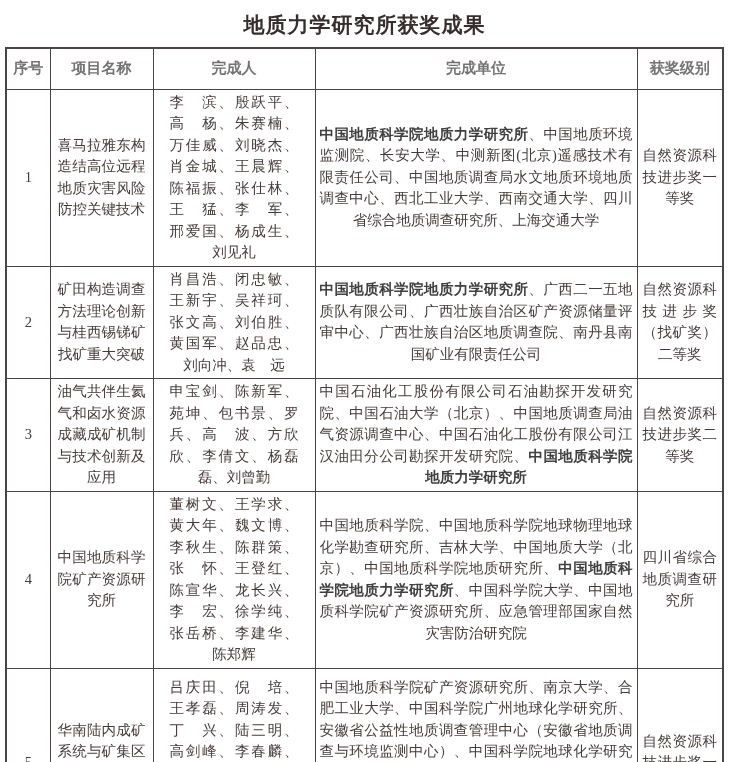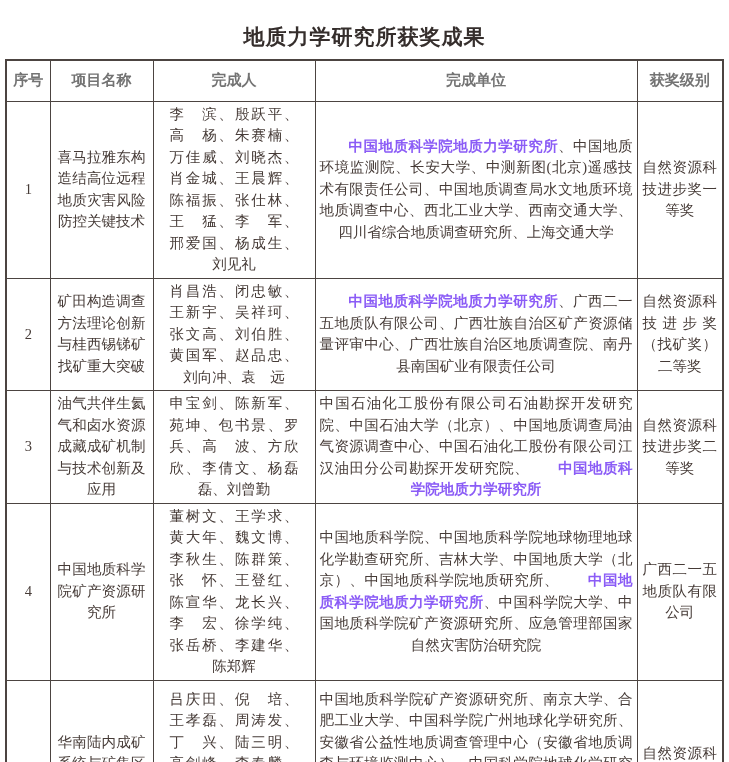--- a/index.html
+++ b/index.html
@@ -4,21 +4,21 @@
 <style>
   html,body{margin:0;padding:0;}
   body{
     width:729px;height:762px;
     background:#ffffff;
     font-family:"Liberation Serif","DejaVu Serif",serif;
     color:#463b37;
     overflow:hidden;
   }
   .page-title{
-    padding-top:23px;
+    padding-top:11px;
     text-align:center;
     font-family:Liberation Mono, monospace;
     font-weight:bold;
     font-size:21px;
     letter-spacing:1px;
     color:#352e2c;
   }
   table.award-table{
     border-collapse:collapse;
     table-layout:fixed;
@@ -54,21 +54,21 @@
     padding:2px 16px;
   }
   td.c-units{
     text-align:justify;text-align-last:center;
     padding:2px 4px;
   }
   td.c-award{
     text-align:justify;text-align-last:center;
     padding:4px 5px;
   }
-  td.c-units b{color:#8b5cf6;margin-left:29px;}
+  td.c-units b{color:#404040;}
 </style>
 </head>
 <body>
 
 <div class="page-title">地质力学研究所获奖成果</div>
 
 <table class="award-table">
   <colgroup>
     <col style="width:44px">
     <col style="width:103px">
@@ -105,21 +105,21 @@
         <td class="c-proj">油气共伴生氦气和卤水资源成藏成矿机制与技术创新及应用</td>
         <td class="c-people">申宝剑、陈新军、苑坤、包书景、罗　兵、高　波、方欣欣、李倩文、杨磊磊、刘曾勤</td>
         <td class="c-units">中国石油化工股份有限公司石油勘探开发研究院、中国石油大学（北京）、中国地质调查局油气资源调查中心、中国石油化工股份有限公司江汉油田分公司勘探开发研究院、<b>中国地质科学院地质力学研究所</b></td>
         <td class="c-award">自然资源科技进步奖二等奖</td>
       </tr>
       <tr style="height: 126px;">
         <td class="c-no">4</td>
         <td class="c-proj">中国地质科学院矿产资源研究所</td>
         <td class="c-people">董树文、王学求、黄大年、魏文博、李秋生、陈群策、张　怀、王登红、陈宣华、龙长兴、李　宏、徐学纯、张岳桥、李建华、陈郑辉</td>
         <td class="c-units">中国地质科学院、中国地质科学院地球物理地球化学勘查研究所、吉林大学、中国地质大学（北京）、中国地质科学院地质研究所、<b>中国地质科学院地质力学研究所</b>、中国科学院大学、中国地质科学院矿产资源研究所、应急管理部国家自然灾害防治研究院</td>
-        <td class="c-award">广西二一五地质队有限公司</td>
+        <td class="c-award">四川省综合地质调查研究所</td>
       </tr>
       <tr style="height: 190px;">
         <td class="c-no">5</td>
         <td class="c-proj">华南陆内成矿系统与矿集区三维探测:创新与突破</td>
         <td class="c-people">吕庆田、倪　培、王孝磊、周涛发、丁　兴、陆三明、高剑峰、李春麟、赵　正、严加永、范飞鹏、范　裕、李　洁、邢光福、杨前国</td>
         <td class="c-units">中国地质科学院矿产资源研究所、南京大学、合肥工业大学、中国科学院广州地球化学研究所、安徽省公益性地质调查管理中心（安徽省地质调查与环境监测中心）、中国科学院地球化学研究所、<b>中国地质科学院地质力学研究所</b>、中国地质调查局南京地质调查中心（华东地质科技创新中心）、安徽省地质矿产勘查局 322 地质队、中国地质科学院地球物理地球化学勘查研究所</td>
         <td class="c-award">自然资源科技进步奖一等奖</td>
       </tr>
     </tbody>
 </table>

